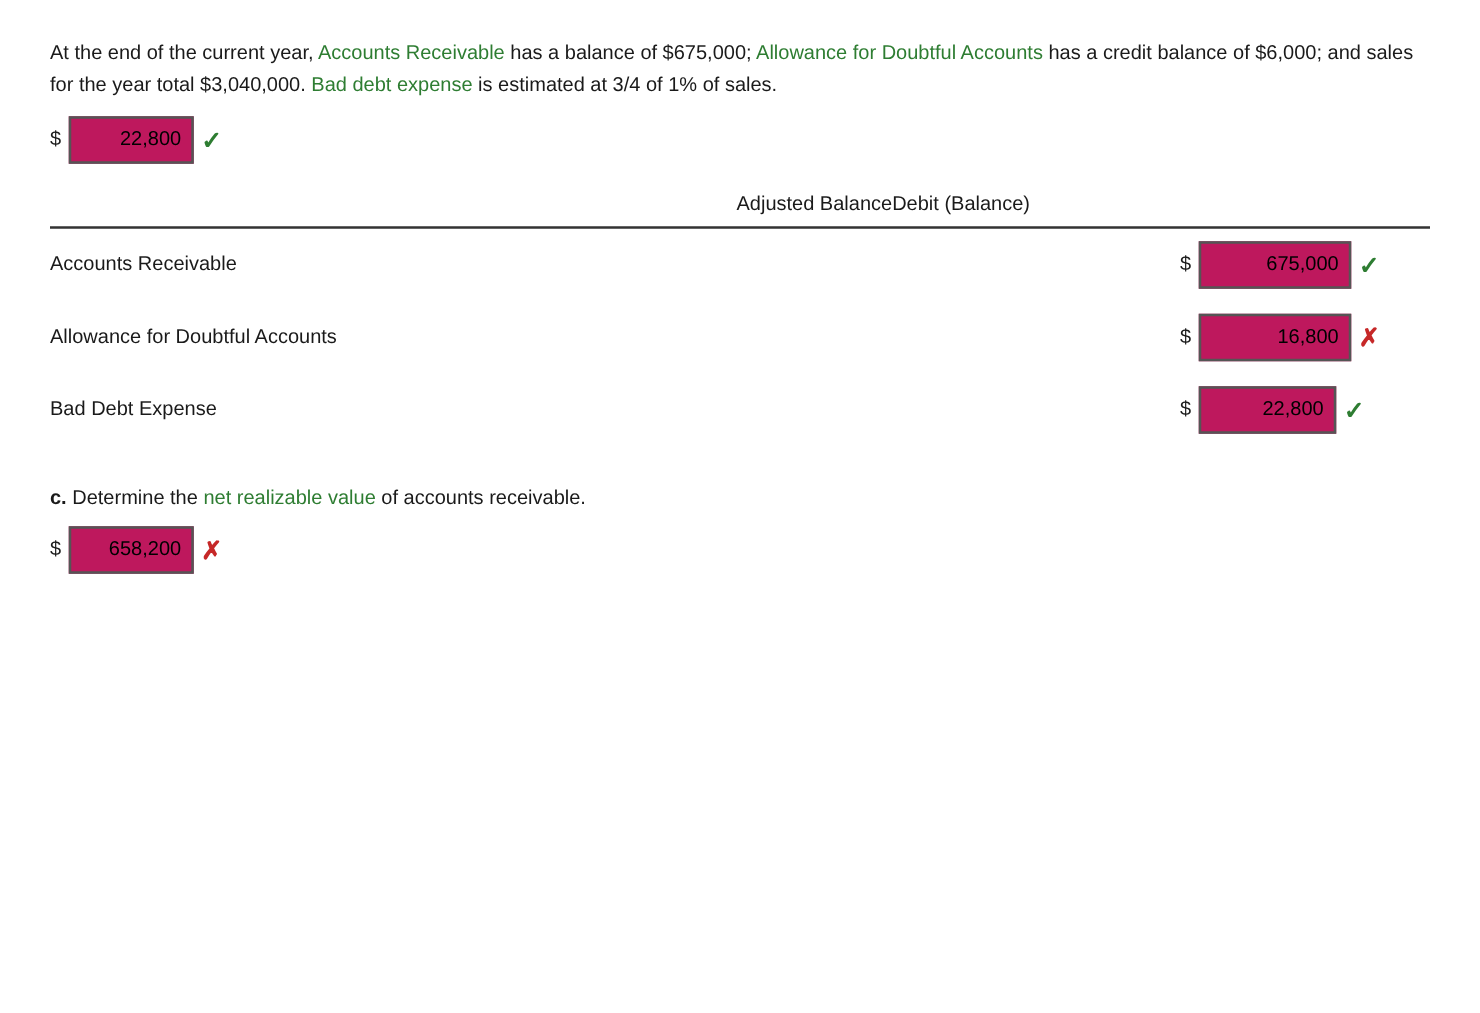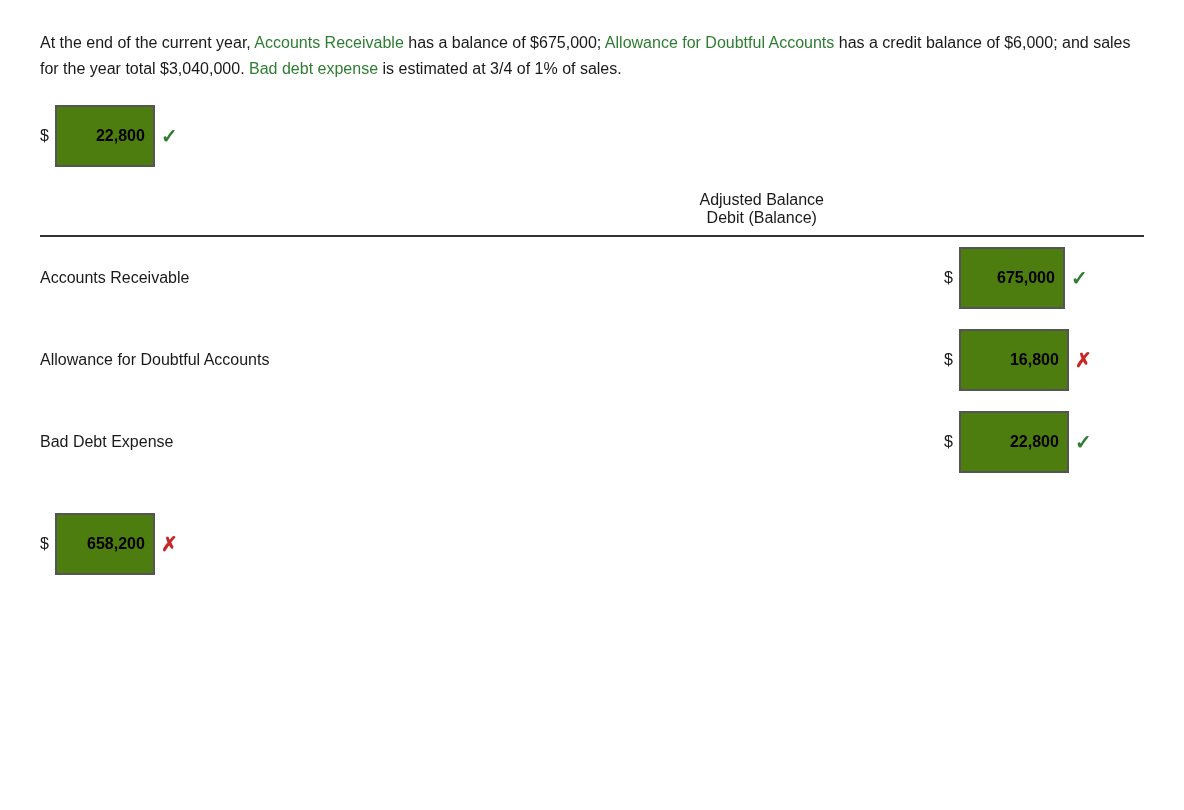--- a/index.html
+++ b/index.html
@@ -13,21 +13,21 @@
       font-family: Arial, sans-serif;
       font-size: 16px;
       color: #1a1a1a;
       padding: 30px 40px;
       width: 1184px;
       min-height: 810px;
     }
 
     .intro-text {
       line-height: 1.6;
-      margin-bottom: 24px;
+      margin-bottom: 12px;
       font-size: 16px;
     }
 
     .green-text {
       color: #2e7d32;
     }
 
     .section {
       margin-bottom: 24px;
     }
@@ -50,43 +50,43 @@
       margin-top: 8px;
     }
 
     .dollar-sign {
       font-size: 16px;
       font-weight: normal;
     }
 
     .answer-input {
       border: 2px solid #555;
-      padding: 20px 8px;
+      padding: 8px 8px;
       font-size: 16px;
-      font-weight: bold;
+      font-weight: normal;
       width: 100px;
       text-align: right;
-      background: #4d7c0f;
+      background: #be185d;
     }
 
     .check-icon {
       color: #2e7d32;
       font-size: 20px;
       font-weight: bold;
     }
 
     .x-icon {
       color: #c62828;
       font-size: 20px;
       font-weight: bold;
     }
 
     .col-header-container {
       display: flex;
-      flex-direction: column;
+      flex-direction: row;
       align-items: center;
       margin-bottom: 4px;
     }
 
     .table-wrapper {
       margin-left: 0;
       position: relative;
     }
 
     .section-c {
@@ -118,44 +118,48 @@
         <div class="col-header">Debit (Balance)</div>
       </div>
     </div>
 
     <div style="border-top: 2px solid #333; width: 100%;"></div>
 
     <div style="display: flex; align-items: center; padding: 10px 0; border-bottom: none;">
       <div style="flex: 1; font-size: 16px;">Accounts Receivable</div>
       <div style="display: flex; align-items: center; gap: 6px; width: 200px;">
         <span class="dollar-sign">$</span>
-        <input class="answer-input" type="text" style="width: 106px;" value="675,000">
+        <input class="answer-input" type="text" style="width: 122px;" value="675,000">
         <span class="check-icon">✓</span>
       </div>
     </div>
 
     <div style="display: flex; align-items: center; padding: 10px 0;">
       <div style="flex: 1; font-size: 16px;">Allowance for Doubtful Accounts</div>
       <div style="display: flex; align-items: center; gap: 6px; width: 200px;">
         <span class="dollar-sign">$</span>
-        <input class="answer-input" type="text" style="width: 110px;" value="16,800">
+        <input class="answer-input" type="text" style="width: 122px;" value="16,800">
         <span class="x-icon">✗</span>
       </div>
     </div>
 
     <div style="display: flex; align-items: center; padding: 10px 0;">
       <div style="flex: 1; font-size: 16px;">Bad Debt Expense</div>
       <div style="display: flex; align-items: center; gap: 6px; width: 200px;">
         <span class="dollar-sign">$</span>
         <input class="answer-input" type="text" style="width: 110px;" value="22,800">
         <span class="check-icon">✓</span>
       </div>
     </div>
   </div>
 </div>
 
 <div class="section section-c">
+  <p class="section-title">
+    <span class="section-label">c.</span>
+    <span> </span><span>Determine the </span><span class="green-text">net realizable value</span><span> of accounts receivable.</span>
+  </p>
   <div class="input-row">
     <span class="dollar-sign">$</span>
     <input class="answer-input" type="text" value="658,200" style="">
     <span class="x-icon">✗</span>
   </div>
 </div>
 
 </body></html>

